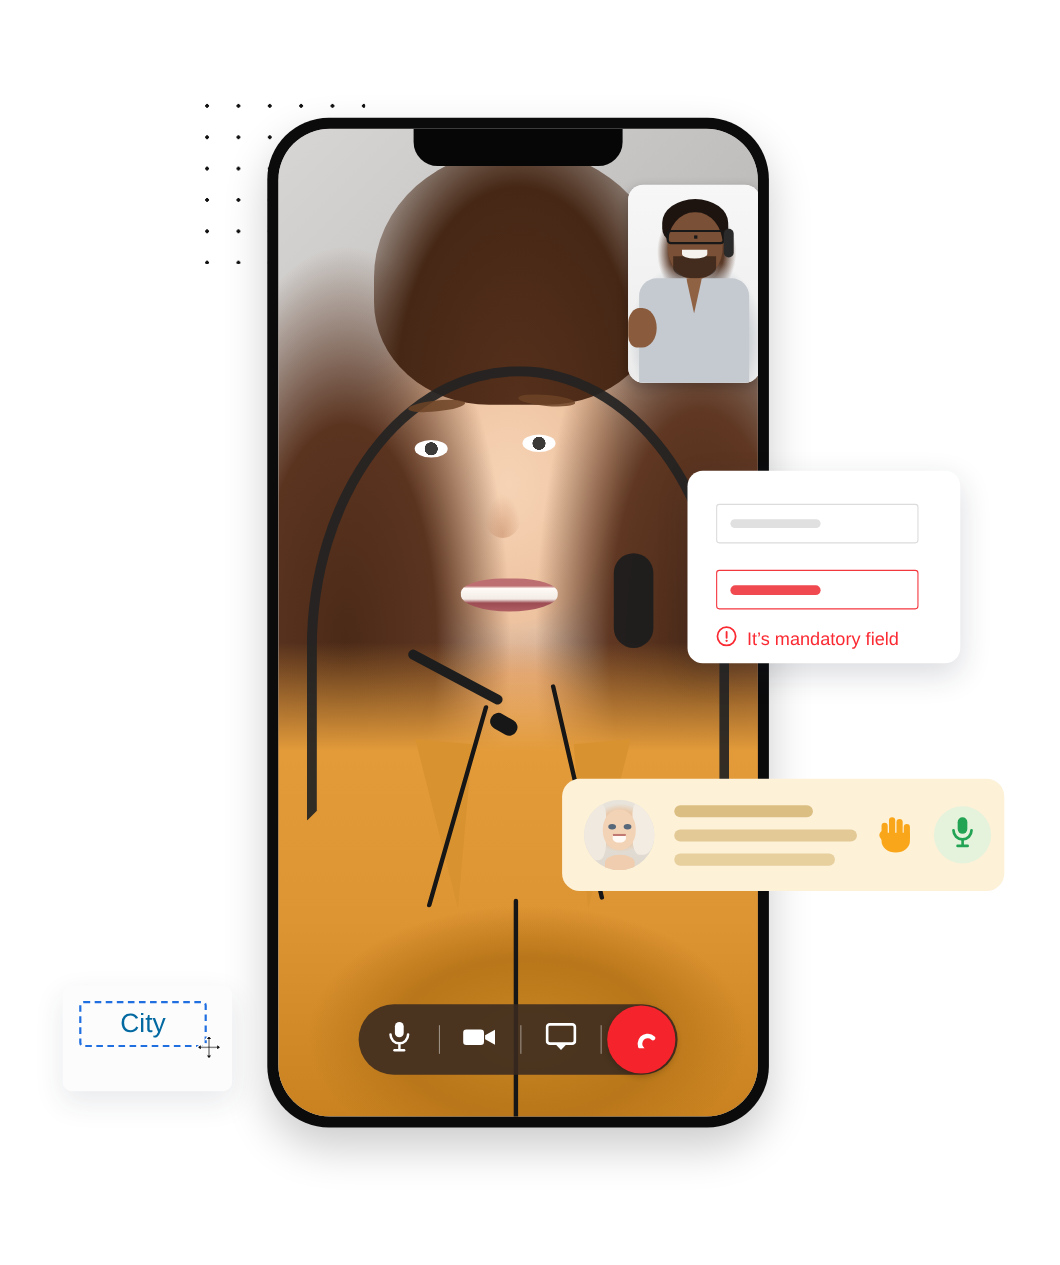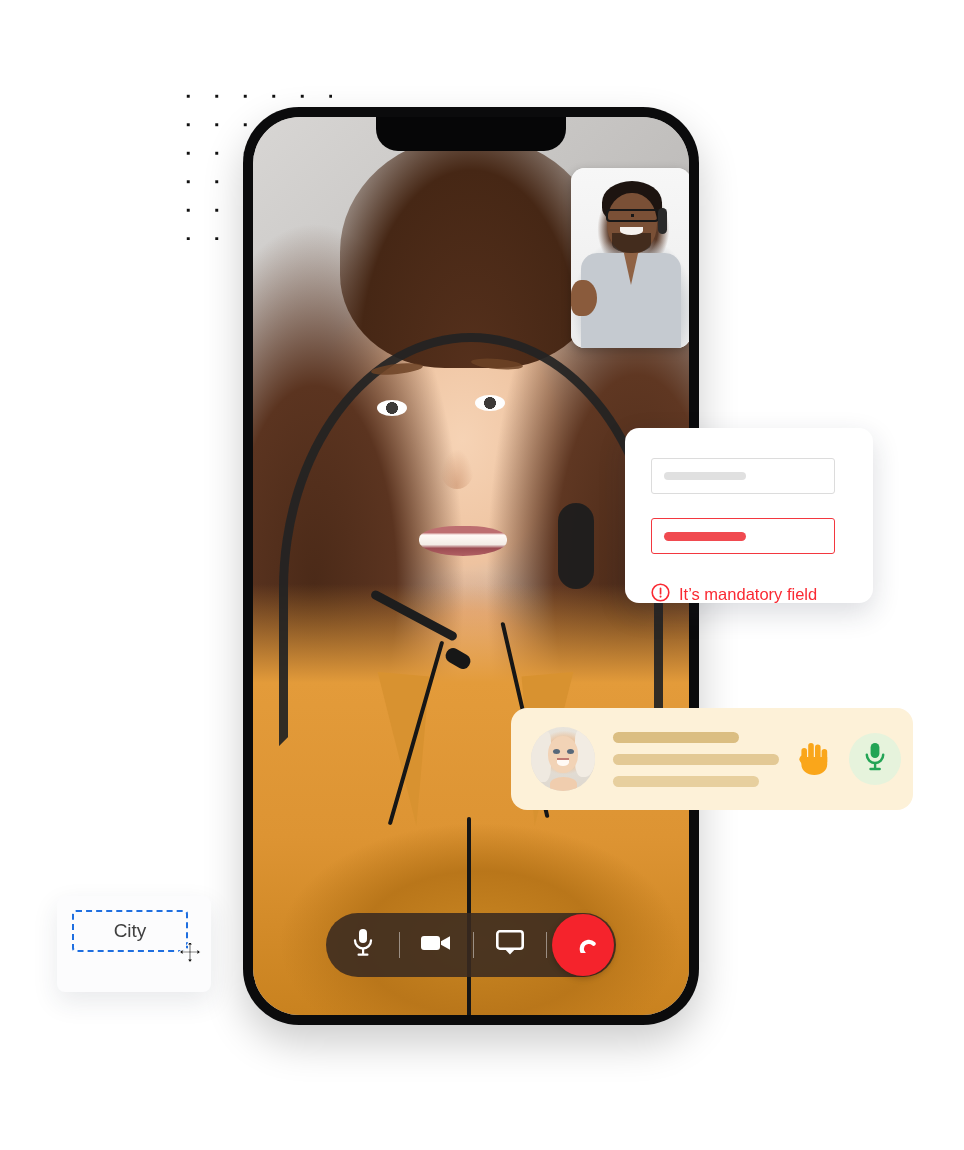--- a/index.html
+++ b/index.html
@@ -286,21 +286,21 @@
     border-radius: 3px;
     display: flex; align-items: center;
     padding-left: 12px;
     background: #fff;
   }
   .vc-input.error { border: 1.8px solid #f3373f; margin-top: 24px; }
   .vc-pill { width: 82px; height: 8px; border-radius: 5px; background: #e0e0e0; }
   .vc-pill.error { background: #f04a50; height: 9px; }
   .vc-error-row {
     display: flex; align-items: center; gap: 9px;
-    margin-top: 29px;
+    margin-top: 15px;
   }
   .vc-error-text { color: #fa2a33; font-size: 16.5px; }
 
   
   .speak-bar {
     position: absolute;
     left: 511px;
     top: 708px;
     width: 402px;
     height: 102px;
@@ -361,21 +361,21 @@
     top: 910px;
     width: 116px;
     height: 42px;
     border: 2.5px dashed #1f6fe0;
     border-radius: 4px;
     display: flex; align-items: center; justify-content: center;
     z-index: 11;
     background: transparent;
     cursor: move;
   }
-  .city-chip-label { color: #404040; font-size: 19px; }
+  .city-chip-label { color: #0369a1; font-size: 24px; }
   .move-cursor {
     position: absolute;
     left: 178px;
     top: 940px;
     width: 24px; height: 24px;
     z-index: 13;
   }
 </style>
 </head>
 <body>

